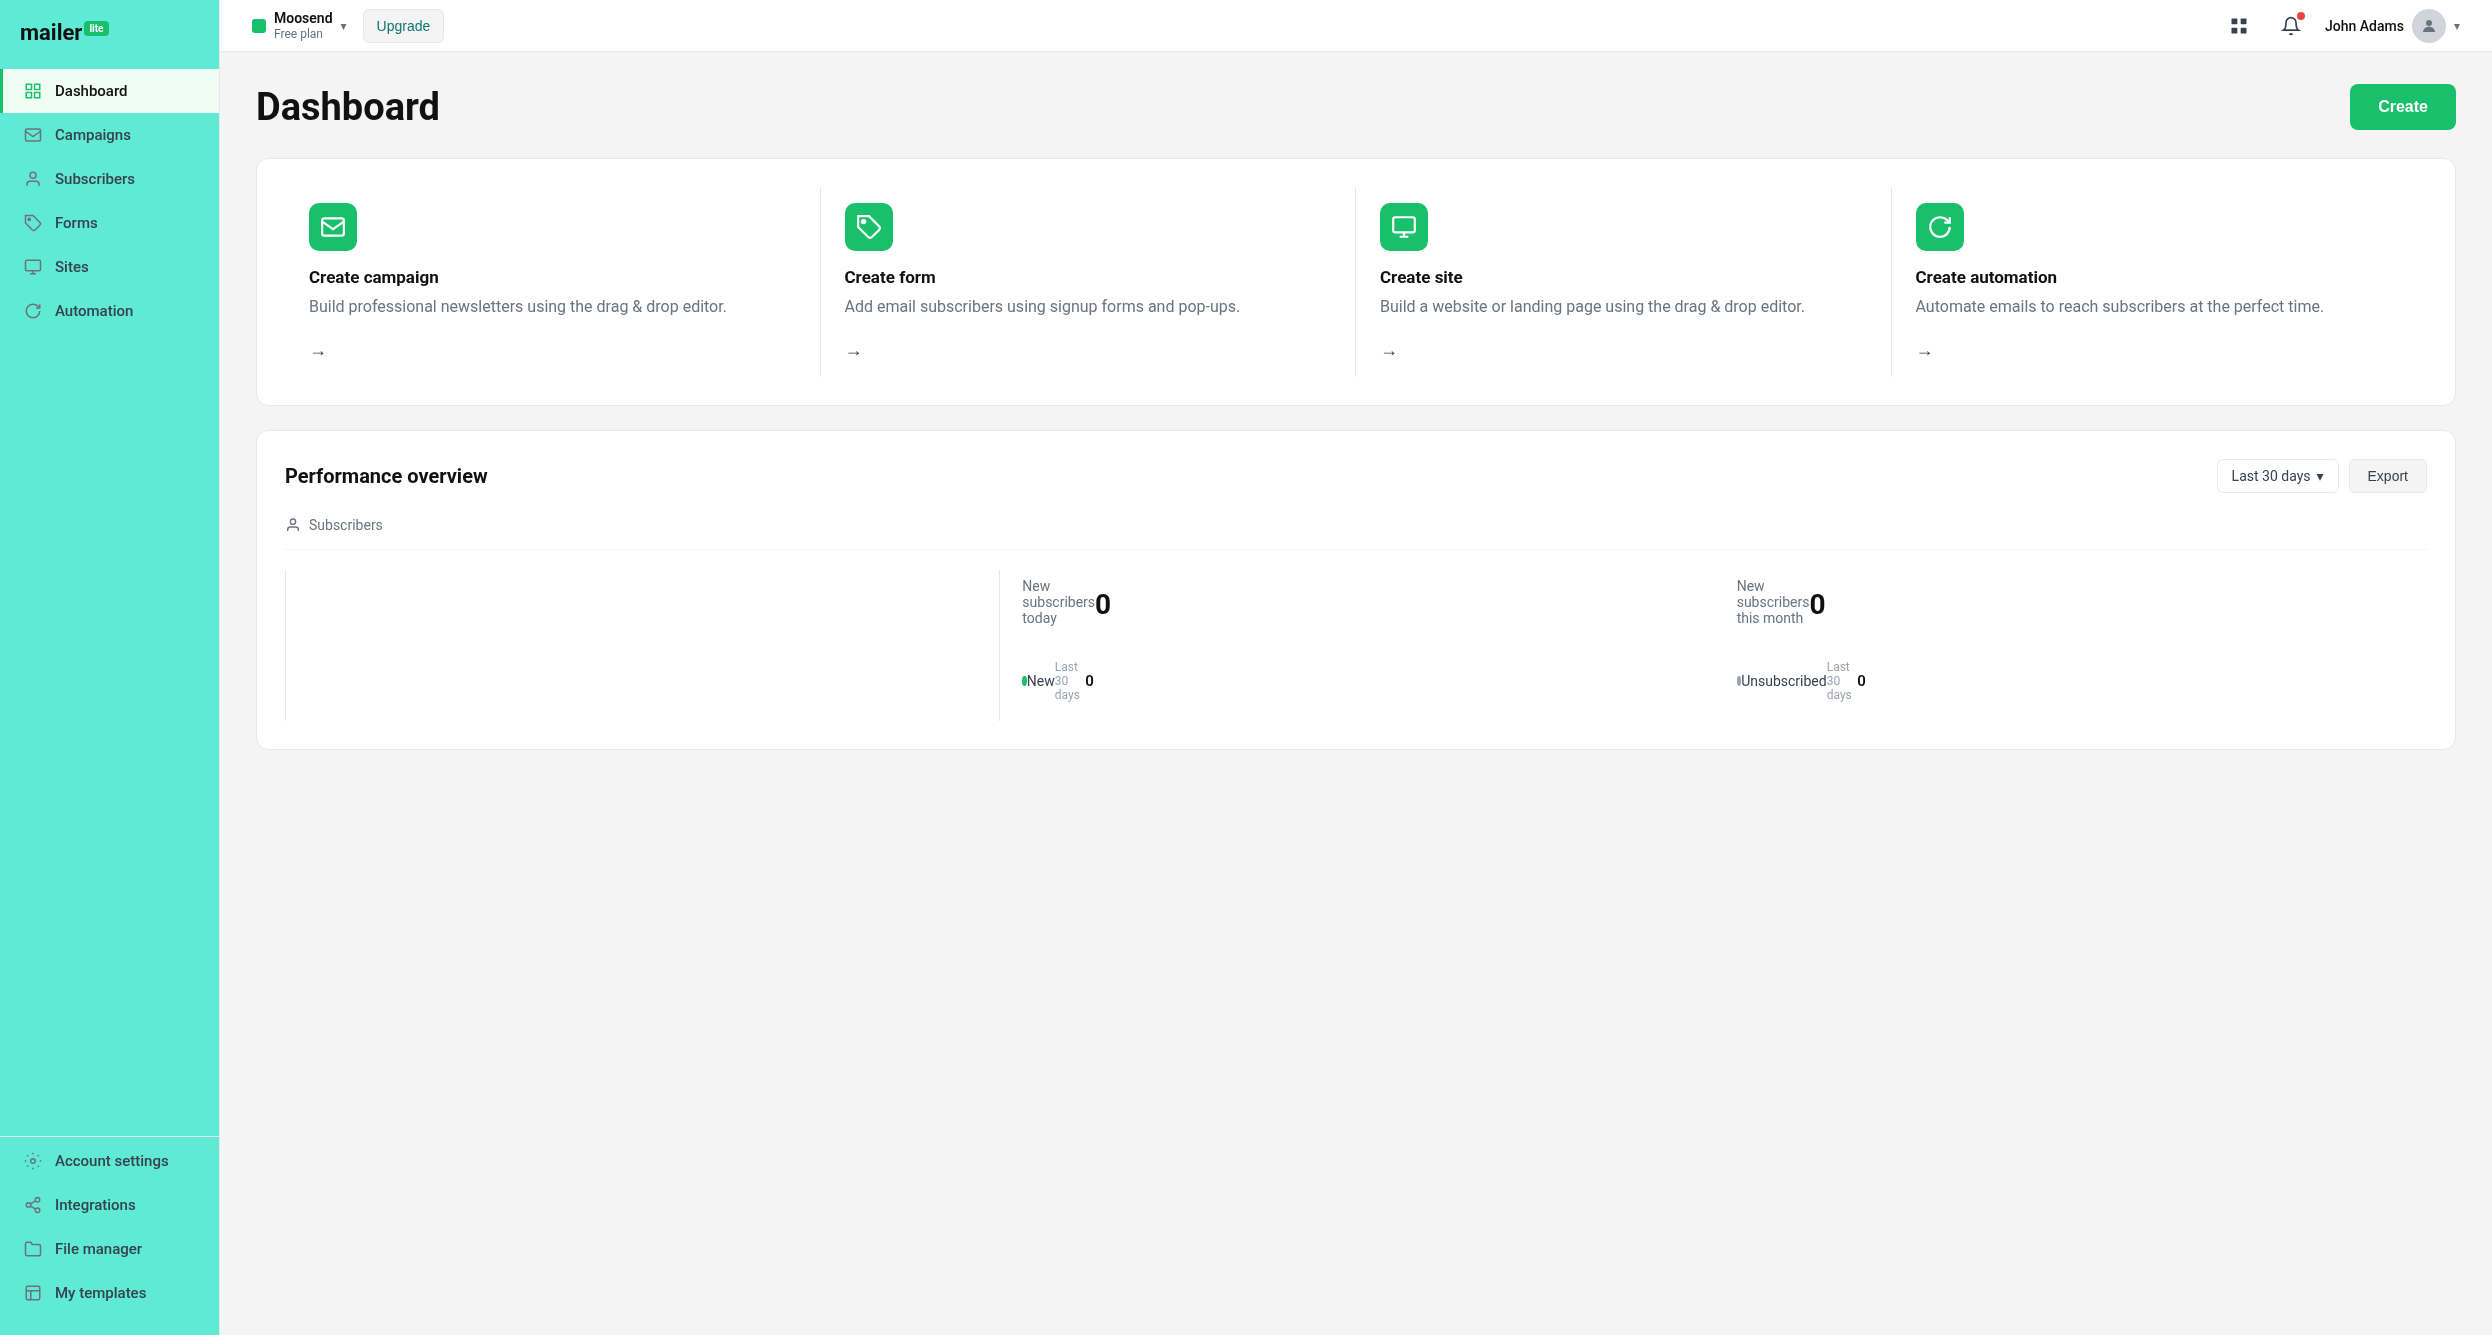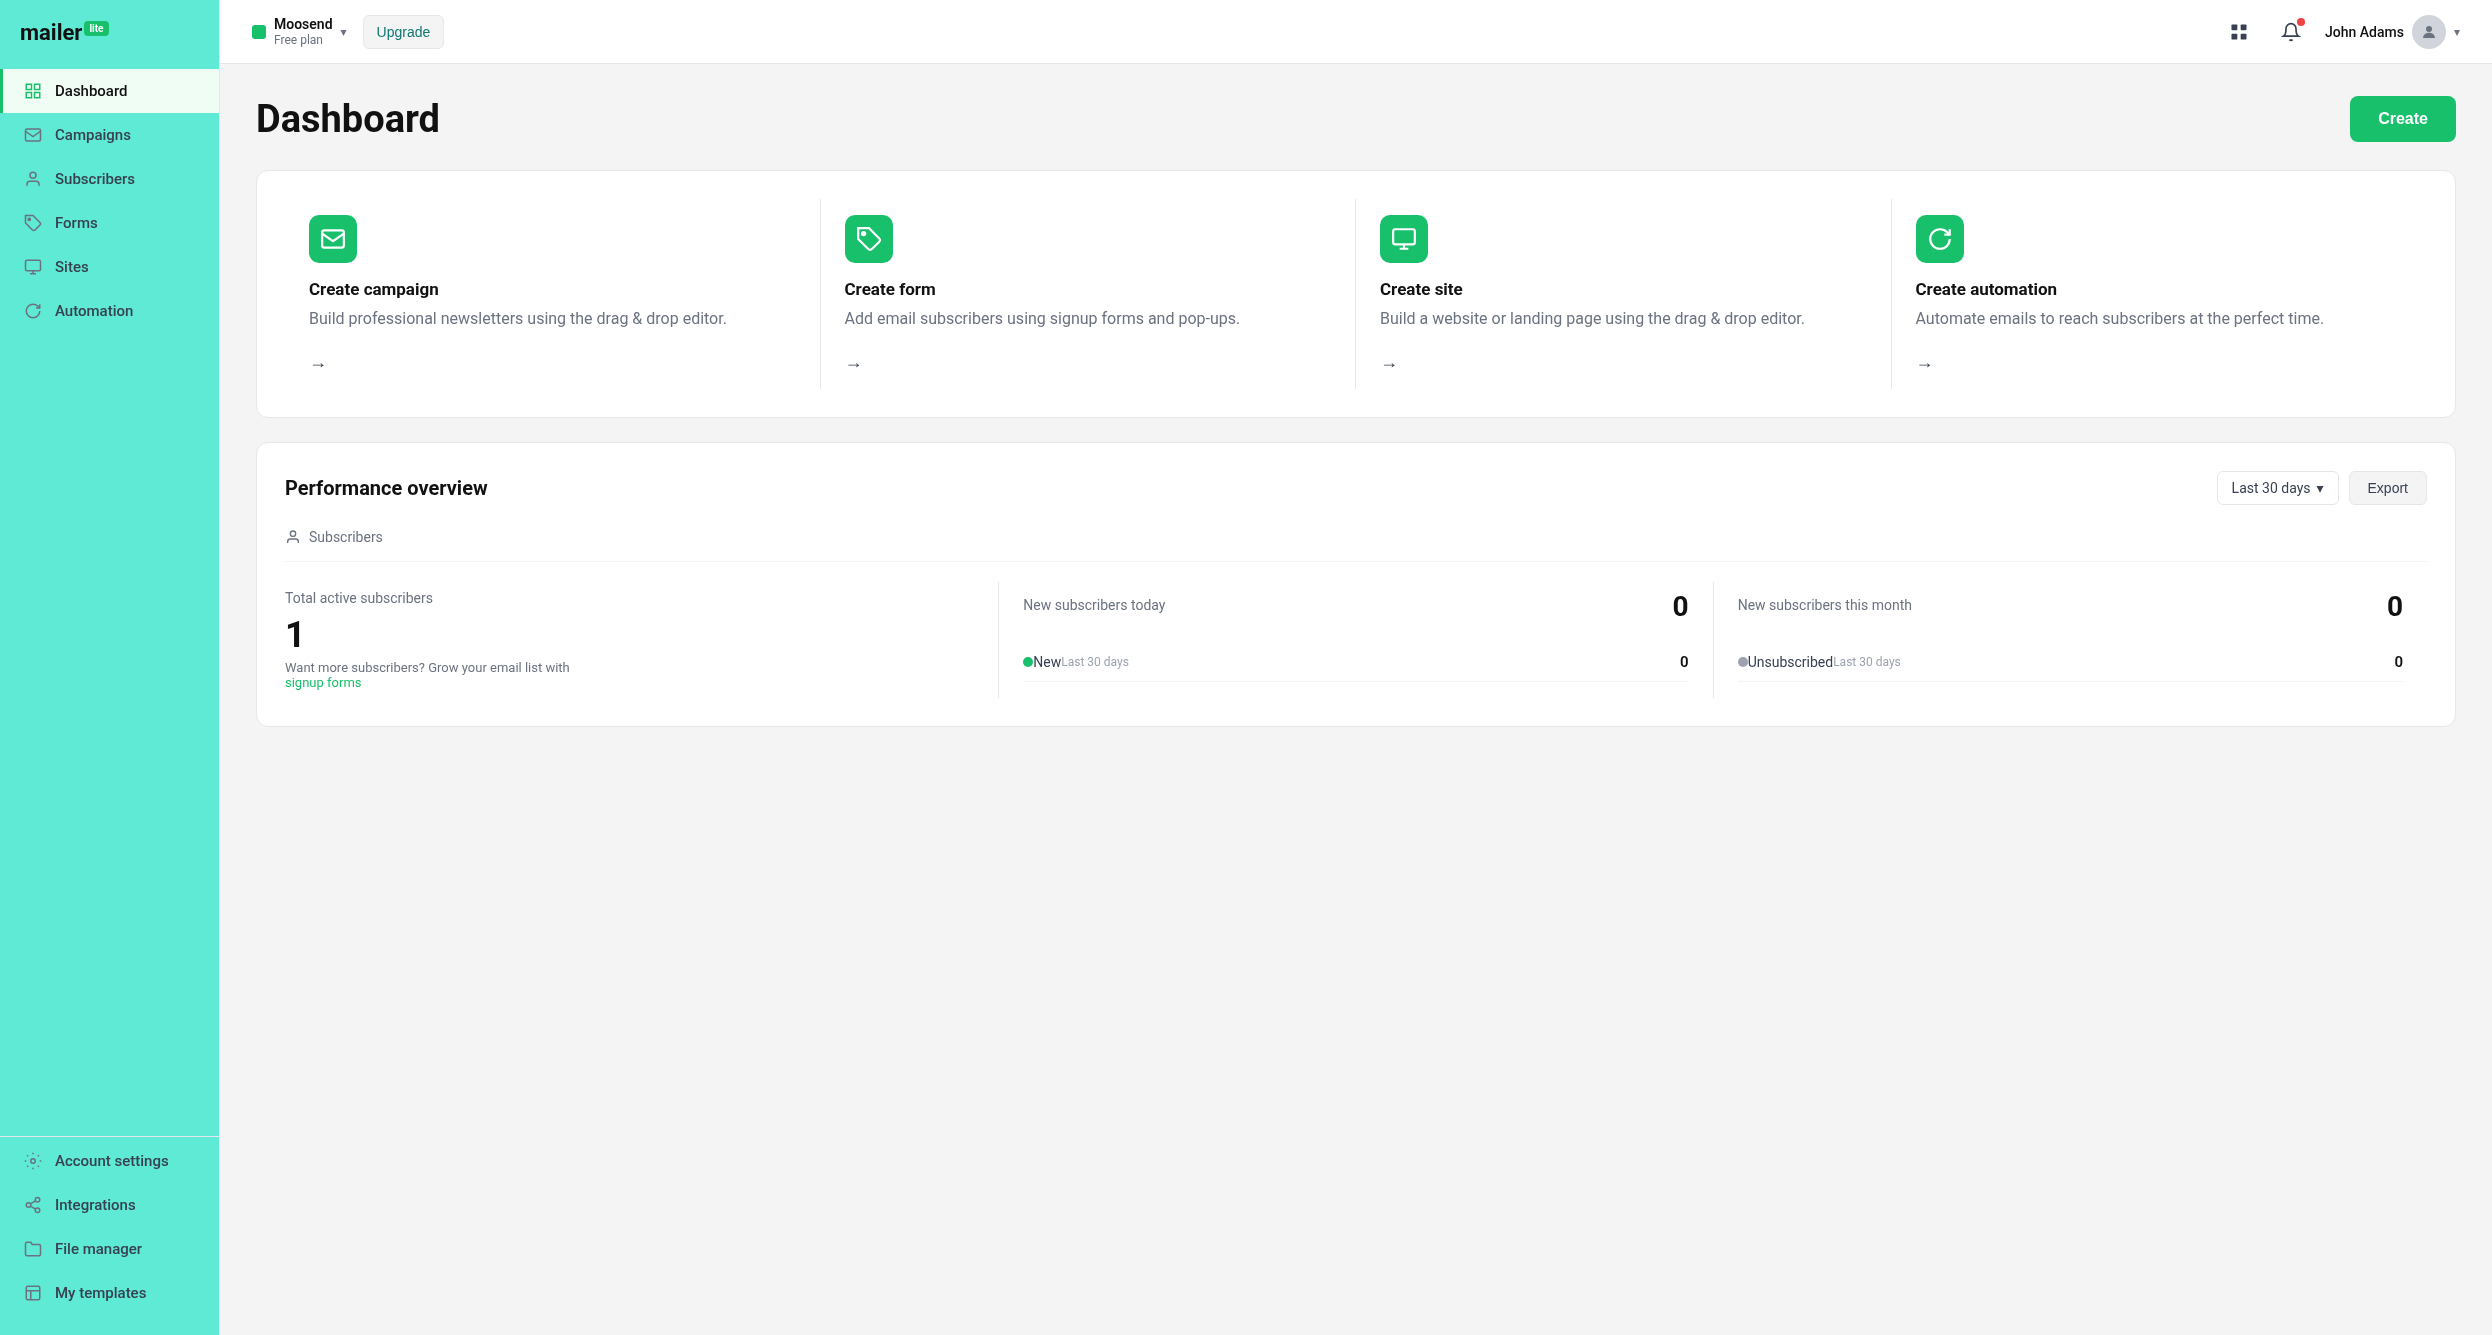--- a/index.html
+++ b/index.html
@@ -72,21 +72,21 @@
       display: flex;
       flex-direction: column;
       overflow: hidden;
     }
 
     
     .topbar {
       background: #fff;
       border-bottom: 1px solid #e5e7eb;
       padding: 0 32px;
-      height: 64px;
+      height: 52px;
       display: flex;
       align-items: center;
       gap: 16px;
       flex-shrink: 0;
     }
     .workspace-selector {
       display: flex;
       align-items: center;
       gap: 8px;
       cursor: pointer;
@@ -578,28 +578,20 @@
       <div class="subscribers-section-label">
         <svg width="16" height="16" viewBox="0 0 24 24" fill="none" stroke="currentColor" stroke-width="2">
             <path d="M20 21v-2a4 4 0 0 0-4-4H8a4 4 0 0 0-4 4v2"></path>
             <circle cx="12" cy="7" r="4"></circle>
           </svg>
         <span>Subscribers</span>
       </div>
 
       <div class="stats-grid">
 
-        <div class="stat-block">
-          <div class="stat-label">Total active subscribers</div>
-          <div class="stat-value">1</div>
-          <div class="stat-sub">
-            <span>Want more subscribers? Grow your email list with</span>
-            <br><a href="#">signup forms</a>
-          </div>
-        </div>
 
         <div class="stat-divider"></div>
 
         <div class="stat-block">
           <div style="display:flex;justify-content:space-between;align-items:center;margin-bottom:16px;">
             <span class="stat-label">New subscribers today</span>
             <span class="stat-value" style="font-size:28px;">0</span>
           </div>
           <div class="sub-stats">
             <div class="sub-stat-row">

